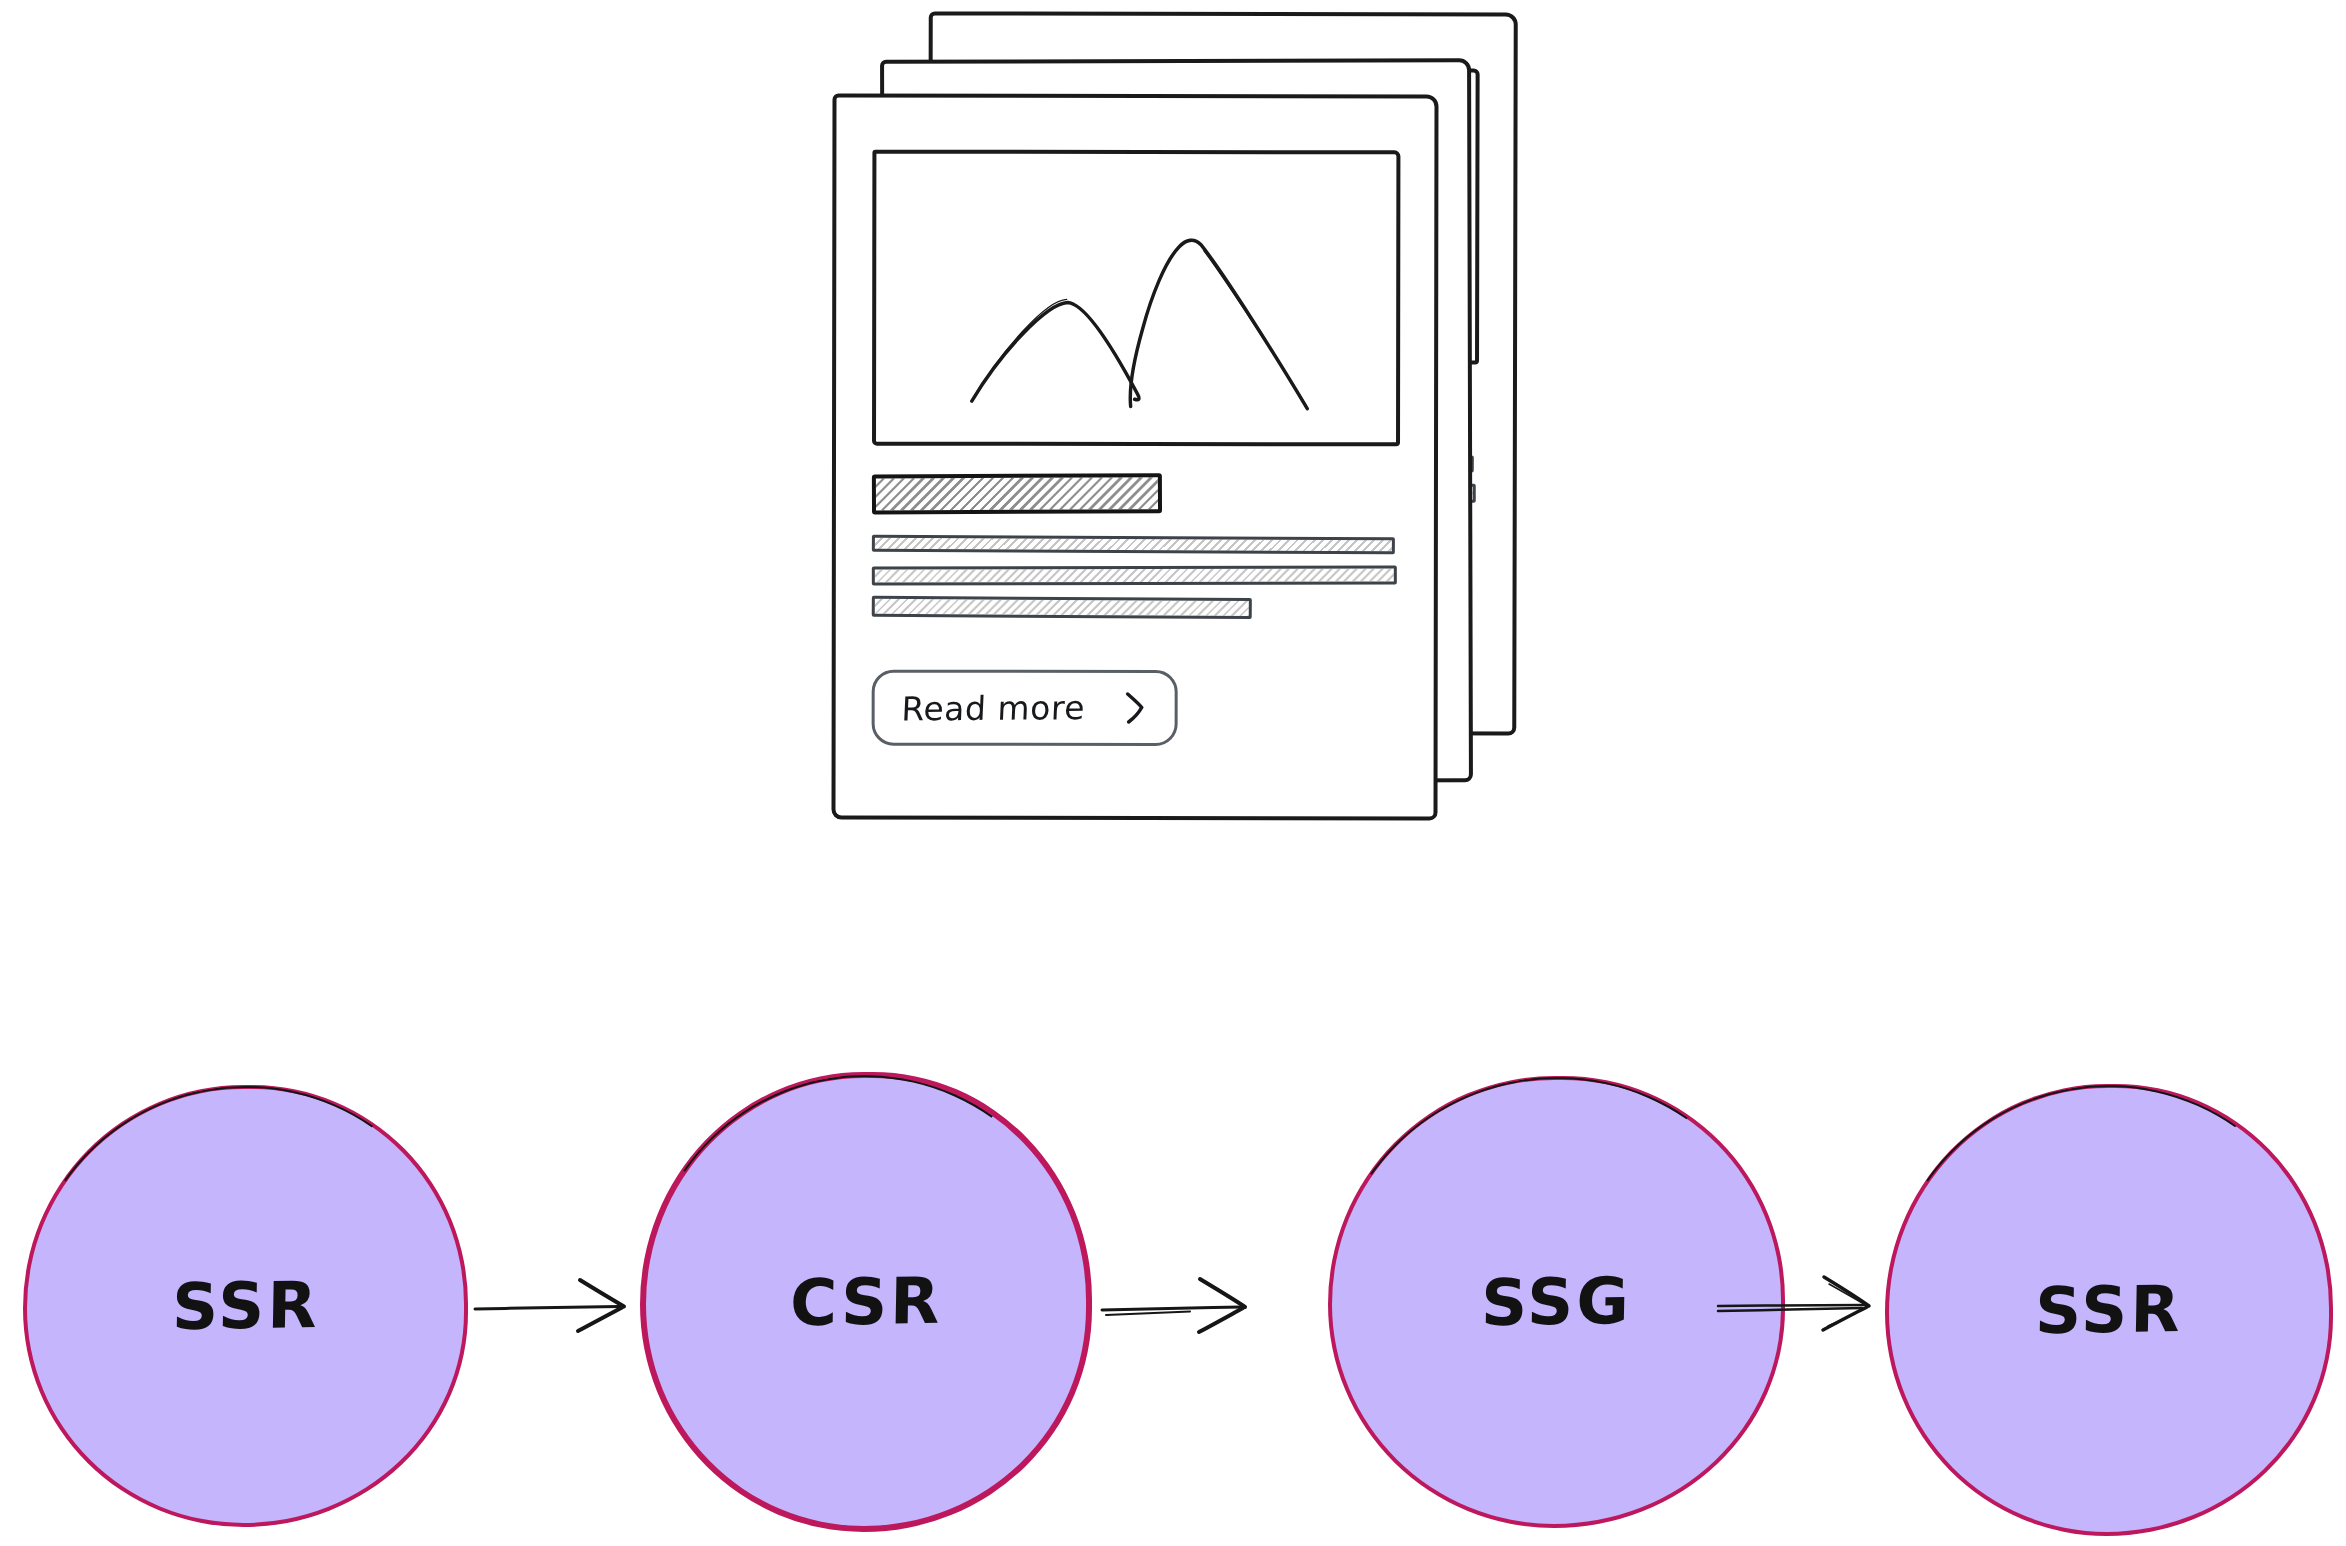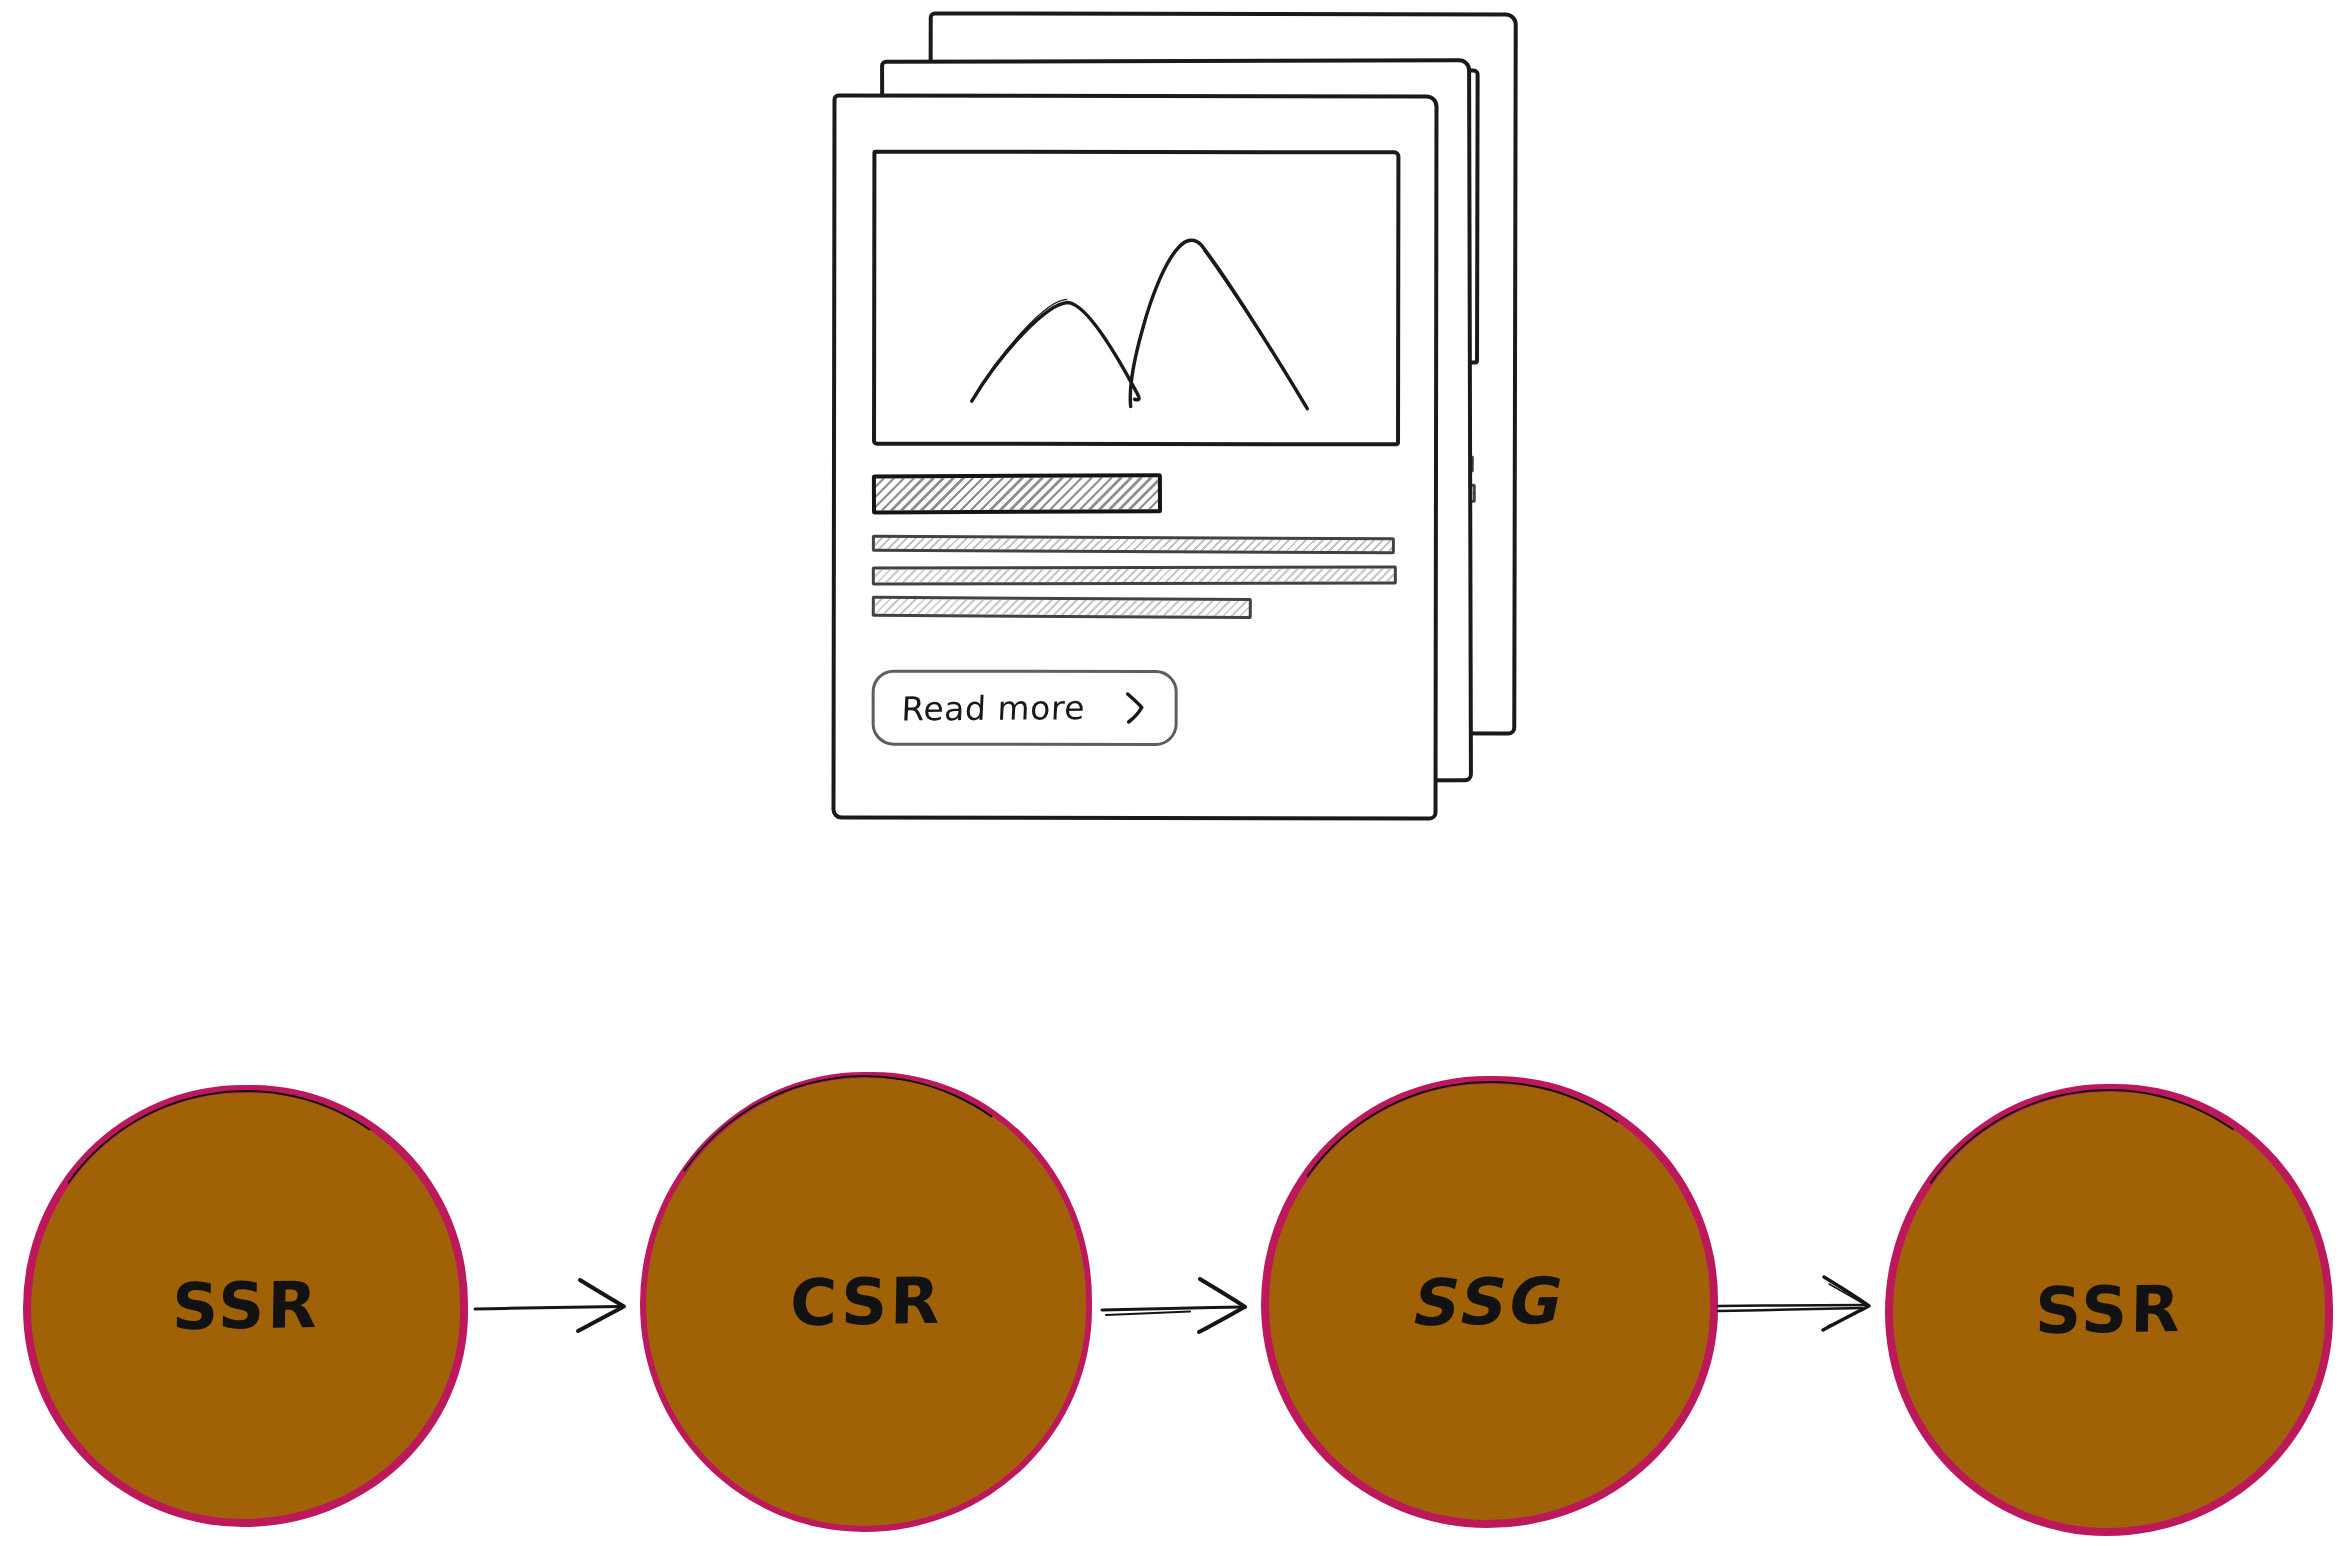--- a/index.html
+++ b/index.html
@@ -45,33 +45,33 @@
     display:flex; align-items:center; justify-content:center; gap:38px;
   }
   .read-more .lbl {
     font-size:33px; letter-spacing:.5px; color:#17191c; white-space:nowrap;
     transform:skewX(-3deg) rotate(-.5deg);
   }
   .chev { width:24px; height:36px; display:block; }
 
   
   .node {
-    position:absolute; background:#a16207; box-sizing:border-box;
-    border:8px solid #be185d;
+    position:absolute; background:#c4b5fd; box-sizing:border-box;
+    border:4px solid #be185d;
     border-radius:50% 49% 51% 50% / 51% 50% 49% 50%;
     display:flex; align-items:center; justify-content:center;
   }
   .node::before { 
     content:""; position:absolute; inset:-3px; border-radius:50%;
     border:2.5px solid transparent; border-top-color:#141414;
     transform:rotate(-10deg);
   }
   .node-1 { left:23px;   top:1085px; width:445px; height:442px; }
   .node-2 { left:640px;  top:1072px; width:452px; height:460px; border-width:6px; }
-  .node-3 { left:1261px; top:1076px; width:457px; height:452px;font-style:italic; }
+  .node-3 { left:1328px; top:1076px; width:457px; height:452px; }
   .node-4 { left:1885px; top:1084px; width:448px; height:452px; }
 
   .node-label {
     font-size:64px; font-weight:bold; letter-spacing:3px; color:#121212;
     transform:rotate(-1deg) skewX(-2deg);
   }
 
   .arrow { position:absolute; }
   .arrow svg { display:block; width:100%; height:100%; }
   .arrow-1 { left:470px;  top:1266px; width:176px; height:80px; }

